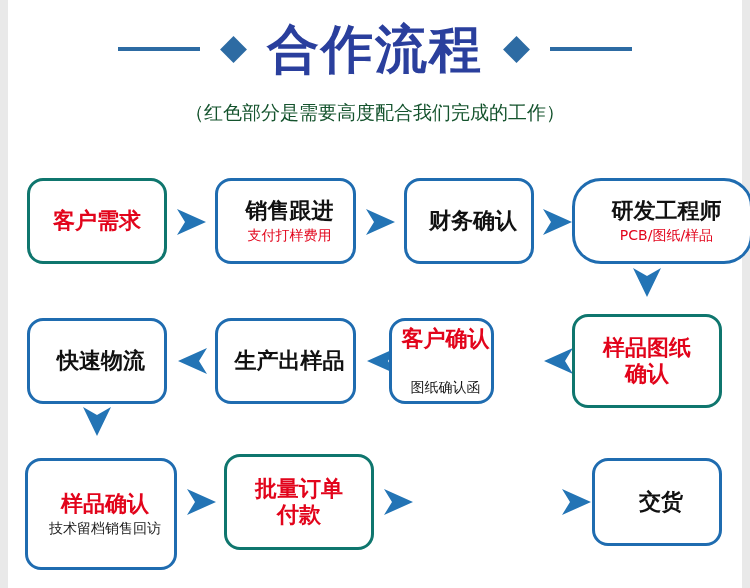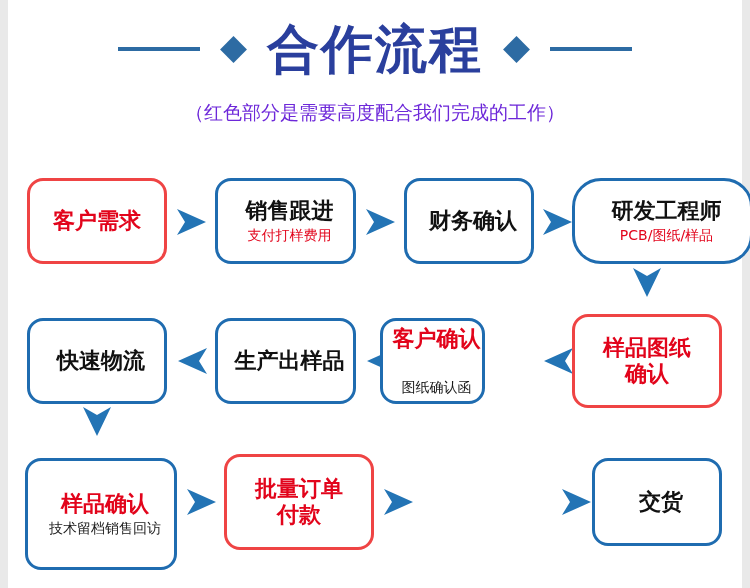--- a/index.html
+++ b/index.html
@@ -60,21 +60,21 @@
     white-space: nowrap;
     font-family: "DejaVu Sans", "Liberation Sans", sans-serif;
   }
   .subtitle {
     position: absolute;
     left: 0;
     top: 100px;
     width: 734px;
     text-align: center;
     font-size: 19px;
-    color: #6d28d9;
+    color: #14532d;
     letter-spacing: 0px;
     font-family: "DejaVu Sans", "Liberation Sans", sans-serif;
   }
 
   
   #flow {
     position: absolute;
     left: 0;
     top: 150px;
     width: 734px;
@@ -86,21 +86,21 @@
     background: #ffffff;
     border-radius: 16px;
     display: flex;
     flex-direction: column;
     align-items: center;
     justify-content: center;
     text-align: center;
     font-family: "DejaVu Sans", "Liberation Sans", sans-serif;
   }
   .node.blue  { border: 3px solid #1f6cb0; padding-left: 8px; }
-  .node.red   { border: 3px solid #ef4444; }
+  .node.red   { border: 3px solid #0f766e; }
 
   .node .n-main {
     font-size: 22px;
     font-weight: bold;
     line-height: 1.18;
     white-space: pre-line;
   }
   .node .n-main.c-black { color: #111111; }
   .node .n-main.c-red   { color: #e2041b; }
 
@@ -194,21 +194,21 @@
     <div class="node blue" style="left:207px; top:168px; width:141px; height:86px;">
       <div class="n-main c-black">生产出样品</div>
     </div>
 
     <div class="arrow" style="left:357px; top:196px;">
       <svg width="32" height="30" viewBox="0 0 32 30">
           <path d="M31 2 L2 15 L31 28 L23 15 Z" fill="#2374b5"></path>
         </svg>
     </div>
 
-    <div class="node blue" style="left:372px; top:168px; width:105px; height:86px;gap:24px;">
+    <div class="node blue" style="left:381px; top:168px; width:105px; height:86px;gap:24px;">
       <div class="n-main c-red">客户确认</div>
       <div class="n-sub c-black">图纸确认函</div>
     </div>
 
     <div class="arrow" style="left:534px; top:196px;">
       <svg width="32" height="30" viewBox="0 0 32 30">
           <path d="M31 2 L2 15 L31 28 L23 15 Z" fill="#2374b5"></path>
         </svg>
     </div>
 

